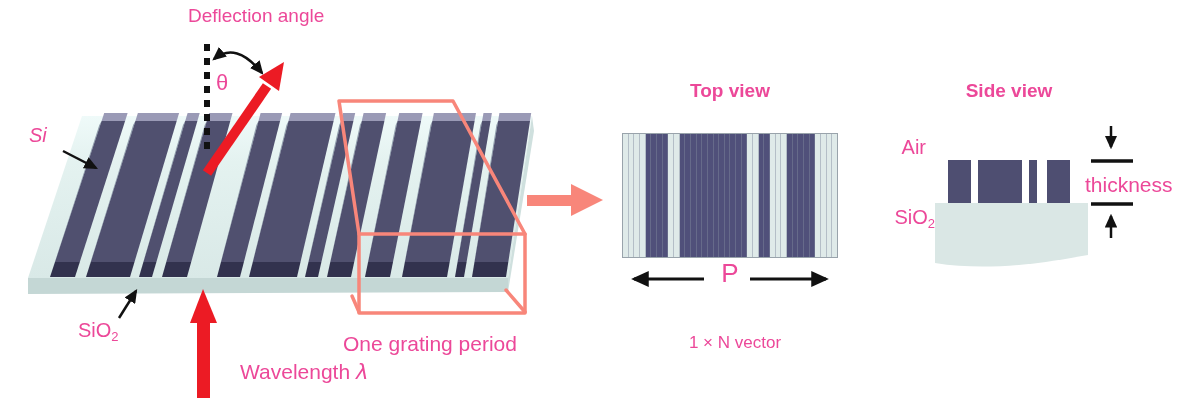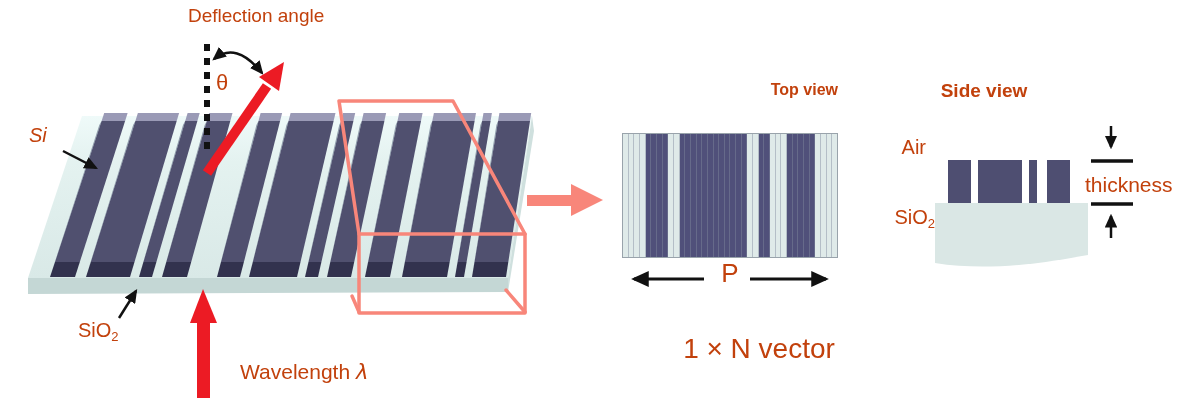--- a/index.html
+++ b/index.html
@@ -1,29 +1,29 @@
 <!DOCTYPE html>
 <html><head>
 <meta charset="utf-8">
 <style>
   html,body{margin:0;padding:0;background:#fff;}
   .canvas{position:relative;width:1195px;height:405px;background:#fff;overflow:hidden;
           font-family:"Liberation Sans",sans-serif;color:#111;}
   .layer{position:absolute;left:0;top:0;width:1195px;height:405px;pointer-events:none;}
-  .lbl{position:absolute;white-space:nowrap;color:#c2410c;line-height:1.1;}
+  .lbl{position:absolute;white-space:nowrap;color:#ec4899;line-height:1.1;}
   #deflection{left:188px;top:6px;font-size:19px;}
   #theta{left:216px;top:71px;font-size:22px;}
   #si{left:29px;top:124px;font-size:20px;font-style:italic;}
   #sio2L{left:78px;top:319px;font-size:20px;}
   #wavelength{left:240px;top:360px;font-size:21px;}
   #period{left:343px;top:332px;font-size:21px;}
-  #tvTitle{left:622px;top:81px;width:216px;text-align:right;font-weight:bold;font-size:16px;}
+  #tvTitle{left:622px;top:81px;width:216px;text-align:center;font-weight:bold;font-size:19px;}
   #pLabel{left:622px;top:259px;width:216px;text-align:center;font-size:26px;}
-  #vector{left:646px;top:334px;width:226px;text-align:center;font-size:28px;}
-  #svTitle{left:905px;top:81px;width:158px;text-align:center;font-weight:bold;font-size:19px;}
+  #vector{left:622px;top:334px;width:226px;text-align:center;font-size:17px;}
+  #svTitle{left:930px;top:81px;width:158px;text-align:center;font-weight:bold;font-size:19px;}
   #airLbl{left:846px;top:136px;width:80px;text-align:right;font-size:20px;}
   #gratingLbl{left:846px;top:166px;width:94px;text-align:right;font-size:20px;}
   #sio2S{left:846px;top:206px;width:89px;text-align:right;font-size:20px;}
   #thickness{left:1085px;top:173px;font-size:21px;}
   .sub{font-size:0.65em;vertical-align:-0.28em;}
   .lam{font-style:italic;font-family:"DejaVu Sans",sans-serif;}
   
   .tv-pattern{position:absolute;left:622px;top:133px;width:216px;height:125px;
               display:flex;box-sizing:border-box;border:1px solid #99a3ab;}
   .tv-col{flex:1 1 0;border-right:1px solid rgba(128,138,158,0.45);}
@@ -191,20 +191,21 @@
       <div class="sv-block" style="left: 43px; width: 44px; background: rgb(78, 78, 113);"></div>
       <div class="sv-block" style="left: 94px; width: 8px; background: rgb(78, 78, 113);"></div>
       <div class="sv-block" style="left: 112px; width: 23px; background: rgb(78, 78, 113);"></div>
     </div>
 
   <div class="lbl" id="deflection">Deflection angle</div>
   <div class="lbl" id="theta">θ</div>
   <div class="lbl" id="si">Si</div>
   <div class="lbl" id="sio2L"><span>SiO</span><span class="sub">2</span></div>
   <div class="lbl" id="wavelength"><span>Wavelength </span><span class="lam">λ</span></div>
+  <div class="lbl" id="period">One grating period</div>
   <div class="lbl" id="tvTitle">Top view</div>
   <div class="lbl" id="pLabel">P</div>
   <div class="lbl" id="vector">1 × N vector</div>
   <div class="lbl" id="svTitle">Side view</div>
   <div class="lbl" id="airLbl">Air</div>
   <div class="lbl" id="sio2S"><span>SiO</span><span class="sub">2</span></div>
   <div class="lbl" id="thickness">thickness</div>
 </div>
 
 </body></html>

